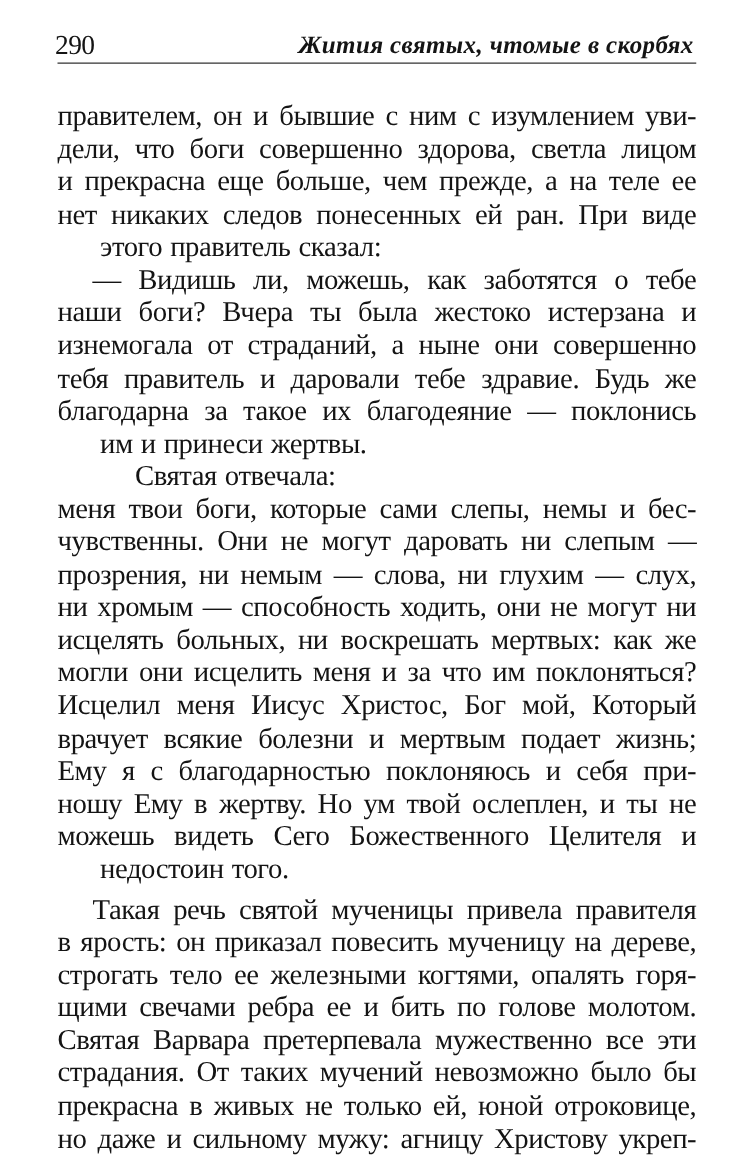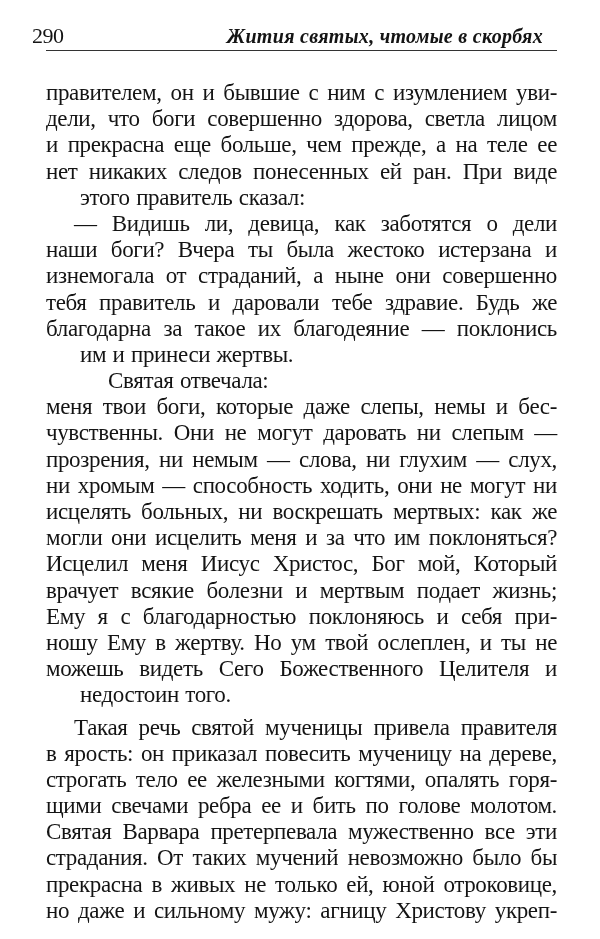--- a/index.html
+++ b/index.html
@@ -1,18 +1,18 @@
 <!DOCTYPE html>
 <html><head>
 <meta charset="utf-8">
 <style>
   html, body { margin: 0; padding: 0; background: #ffffff; }
   body { width: 600px; height: 939px; position: relative; overflow: hidden; }
   .page { position: absolute; left: 0; top: 0; width: 600px; height: 939px; background: #fff; color: #141414; }
-  .running-head { position: absolute; left: 32px; top: 22px; width: 511px; height: 28px; }
+  .running-head { position: absolute; left: 44px; top: 22px; width: 511px; height: 28px; }
   .page-number { position: absolute; left: 0; top: 0; font-family: "Liberation Serif", serif; font-size: 22px; line-height: 28px; letter-spacing: -0.5px; }
   .running-title { position: absolute; right: 0; top: 0; font-family: "Liberation Serif", serif; font-style: italic; font-size: 20px; line-height: 28px; font-weight: bold; letter-spacing: 0.3px; }
   .head-rule { position: absolute; left: 46px; top: 50px; width: 511px; height: 0; border-top: 1.5px solid #333; }
   .body-text { position: absolute; left: 46px; top: 80px; width: 511px; }
   .line { display: block; height: 26.2px; line-height: 26.2px; font-family: "Liberation Serif", serif; font-size: 23px; text-align: justify; text-align-last: justify; white-space: nowrap; overflow: visible; letter-spacing: -0.35px; word-spacing: 1px; }
   .line.last { text-align-last: left; margin-left: 34px; }
   .line.indent { padding-left: 28px; }
   .para-gap { height: 6px; }
 </style>
 </head>
@@ -27,32 +27,32 @@
 
   <div class="body-text" id="body-text">
       <div class="paragraph">
         <span class="line">правителем, он и бывшие с ним с изумлением уви-</span>
         <span class="line">дели, что боги совершенно здорова, светла лицом</span>
         <span class="line">и прекрасна еще больше, чем прежде, а на теле ее</span>
         <span class="line">нет никаких следов понесенных ей ран. При виде</span>
         <span class="line last">этого правитель сказал:</span>
       </div>
       <div class="paragraph">
-        <span class="line indent">— Видишь ли, девица, как заботятся о дели</span>
+        <span class="line indent">— Видишь ли, можешь, как заботятся о тебе</span>
         <span class="line">наши боги? Вчера ты была жестоко истерзана и</span>
         <span class="line">изнемогала от страданий, а ныне они совершенно</span>
         <span class="line">тебя правитель и даровали тебе здравие. Будь же</span>
         <span class="line">благодарна за такое их благодеяние — поклонись</span>
         <span class="line last">им и принеси жертвы.</span>
       </div>
       <div class="paragraph">
         <span class="line indent last">Святая отвечала:</span>
       </div>
       <div class="paragraph">
-        <span class="line">меня твои боги, которые даже слепы, немы и бес-</span>
+        <span class="line">меня твои боги, которые сами слепы, немы и бес-</span>
         <span class="line">чувственны. Они не могут даровать ни слепым —</span>
         <span class="line">прозрения, ни немым — слова, ни глухим — слух,</span>
         <span class="line">ни хромым — способность ходить, они не могут ни</span>
         <span class="line">исцелять больных, ни воскрешать мертвых: как же</span>
         <span class="line">могли они исцелить меня и за что им поклоняться?</span>
         <span class="line">Исцелил меня Иисус Христос, Бог мой, Который</span>
         <span class="line">врачует всякие болезни и мертвым подает жизнь;</span>
         <span class="line">Ему я с благодарностью поклоняюсь и себя при-</span>
         <span class="line">ношу Ему в жертву. Но ум твой ослеплен, и ты не</span>
         <span class="line">можешь видеть Сего Божественного Целителя и</span>

